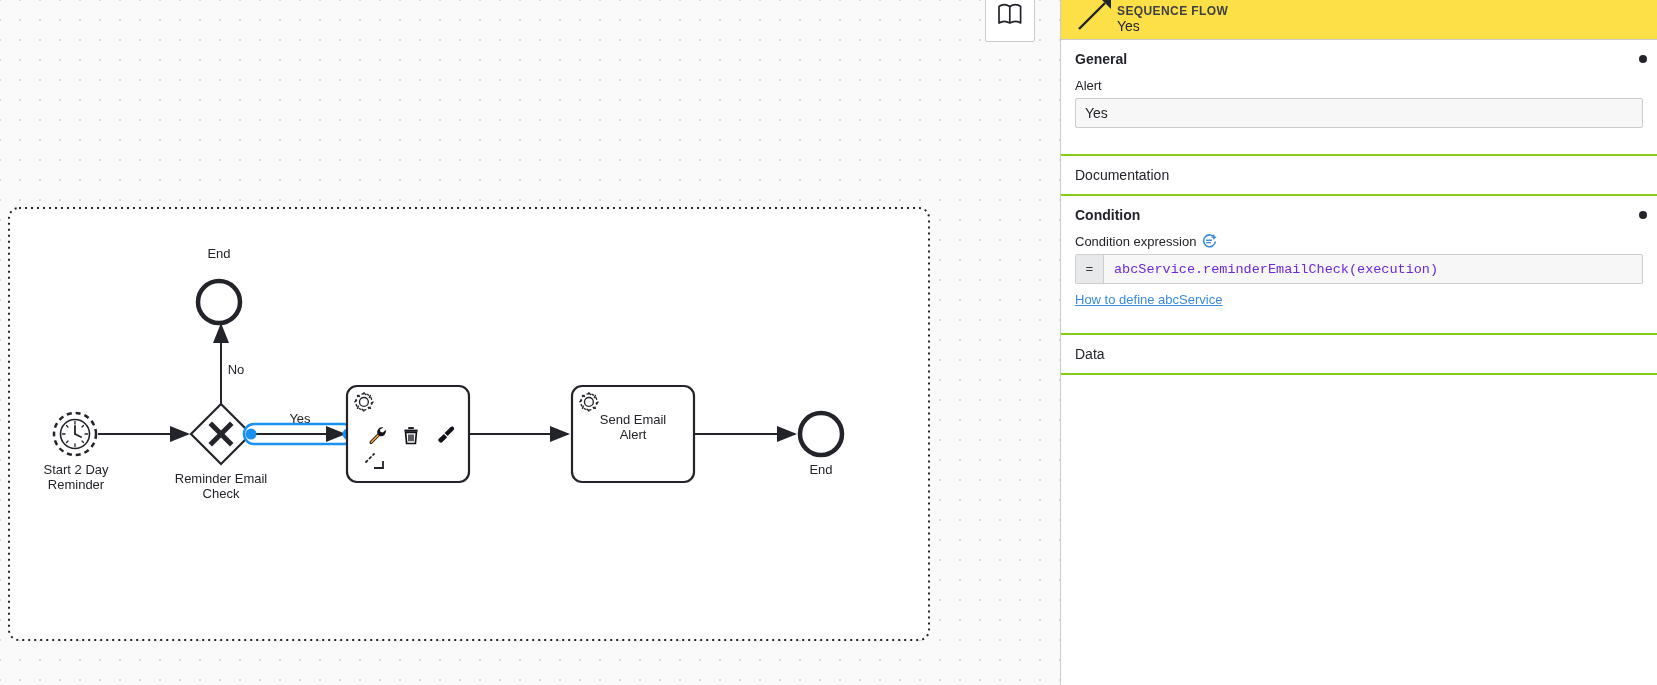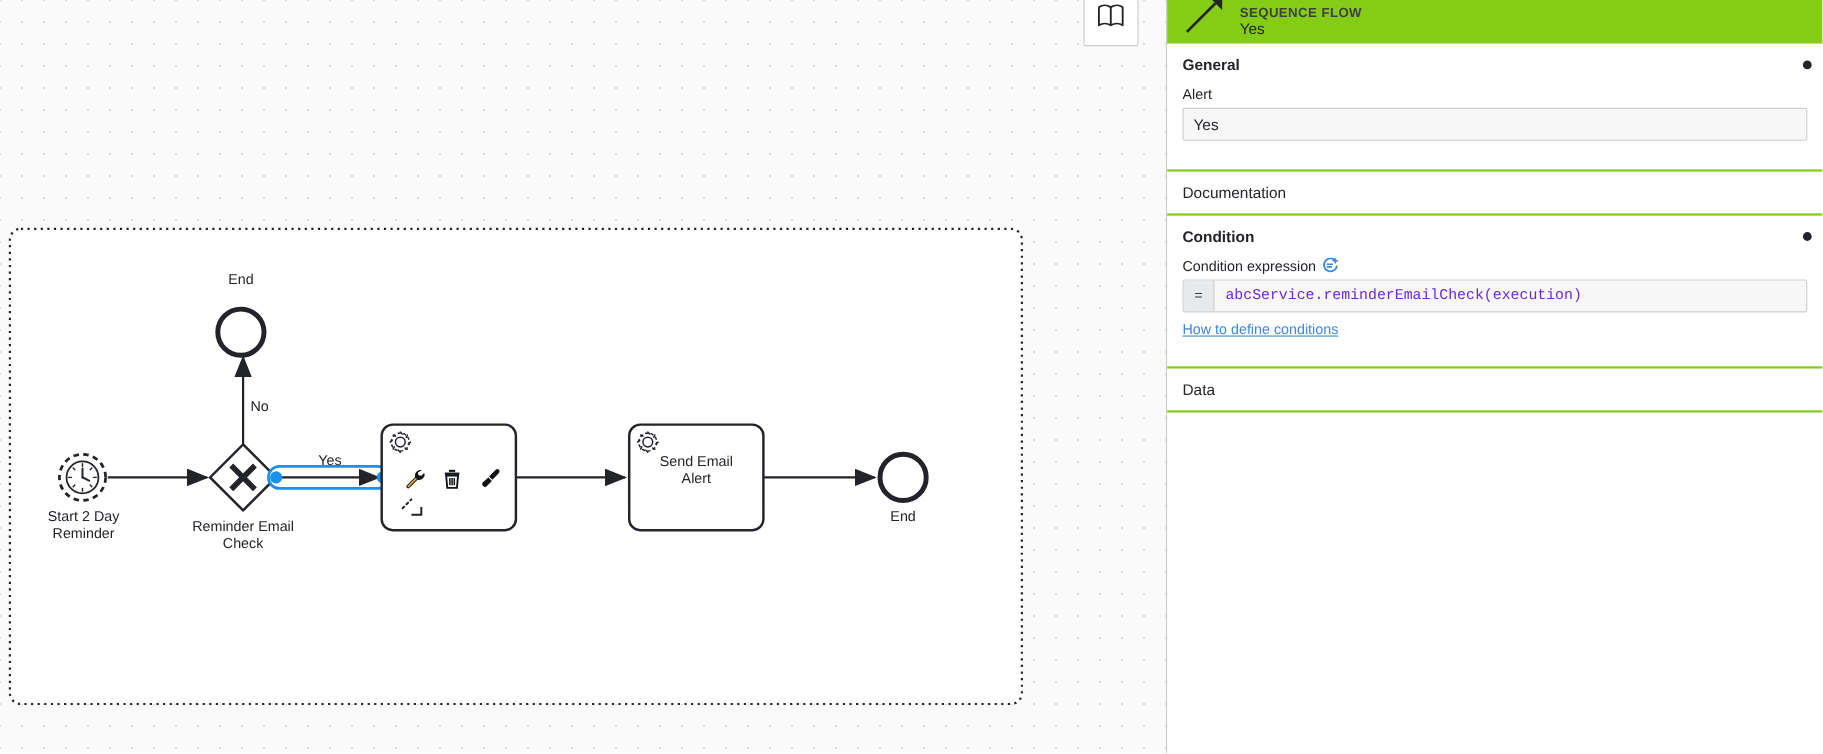--- a/index.html
+++ b/index.html
@@ -53,25 +53,25 @@
     position: absolute;
     left: 1060px; top: 0;
     width: 597px; height: 685px;
     background: #ffffff;
     border-left: 1px solid #cccccc;
     overflow: hidden;
     font-size: 14px;
     color: #22242a;
   }
   #panel-header {
-    background: #84cc16;
+    background: #fde047;
     border-bottom: 1px solid #cccccc;
     padding: 0 14px;
     height: 40px;
-    display: flex; align-items: center; gap: 10px;
+    display: flex; align-items: center; gap: 0;
     overflow: hidden;
   }
   .hdr-texts { display: flex; flex-direction: column; justify-content: center; }
   .hdr-type {
     font-size: 12px; font-weight: bold; letter-spacing: .4px;
     text-transform: uppercase; color: #404040; line-height: 14px;
   }
   .hdr-name { font-size: 14px; color: #22242a; line-height: 17px; }
 
   .group {
@@ -336,21 +336,21 @@
                 <path d="M13.6 4.3A6.3 6.3 0 1 0 14.3 8" fill="none" stroke="#3a8ade" stroke-width="1.7"></path>
                 <path d="M5 6.6h5M5 9.2h4" stroke="#3a8ade" stroke-width="1.5" stroke-linecap="round"></path>
                 <path d="M12.6 1.3 l0 4 M10.6 3.3 l4 0" stroke="#3a8ade" stroke-width="1.5" stroke-linecap="round"></path>
               </svg>
             </span>
           </div>
           <div class="expr-row">
             <span class="expr-eq">=</span>
             <span class="expr-val">abcService.reminderEmailCheck(execution)</span>
           </div>
-          <a class="help-link">How to define conditions</a>
+          <a class="help-link">How to define abcService</a>
         </div>
       </div>
     </div>
 
 
     <div class="group">
       <div class="group-head">
         <span class="group-title plain">Data</span>
       </div>
     </div>

